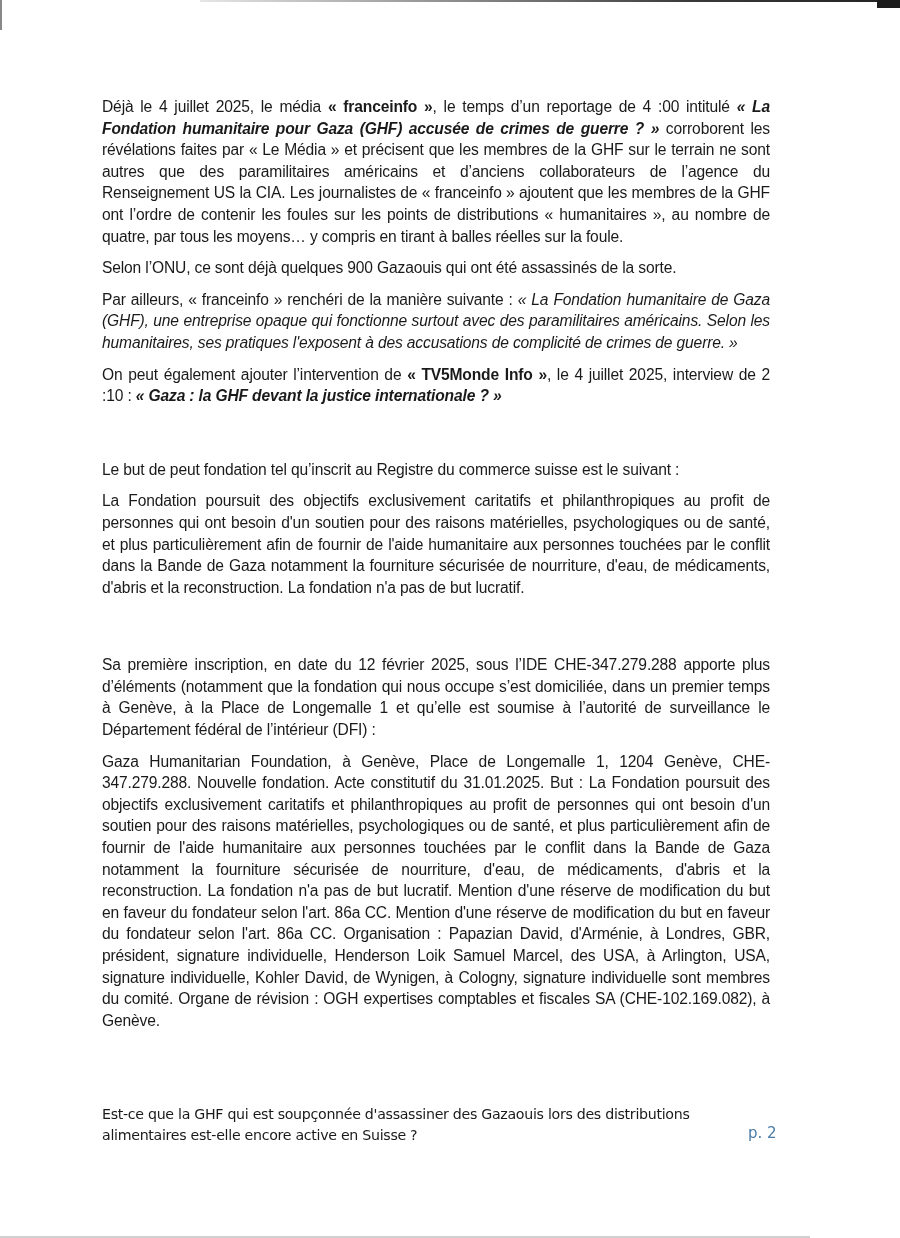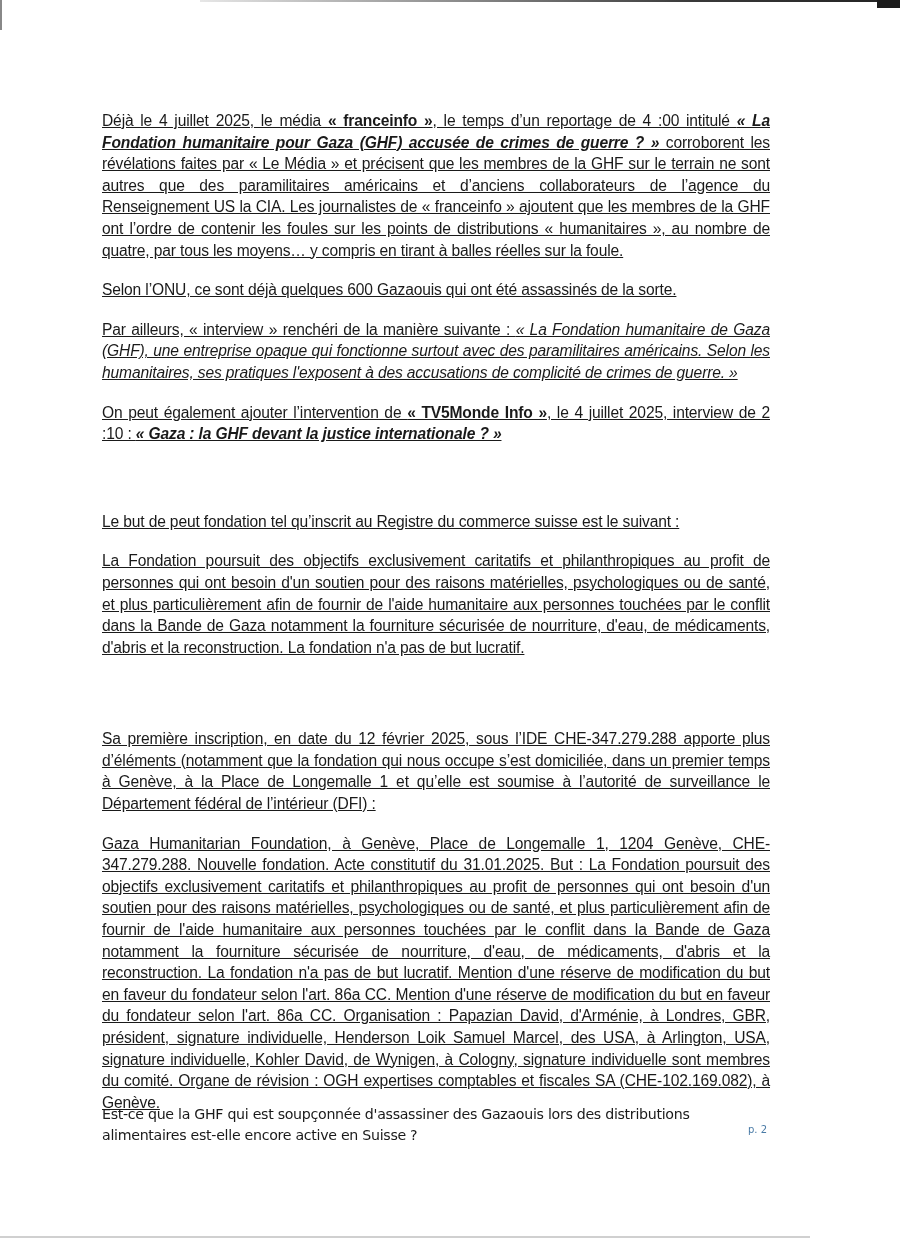--- a/index.html
+++ b/index.html
@@ -19,50 +19,50 @@
     position: absolute; left: 0; top: 0; width: 2px; height: 30px; background: #888;
   }
   .scan-bottom-edge {
     position: absolute; left: 0; right: 90px; bottom: 0; height: 2px; background: rgba(120,120,120,0.35);
   }
   .page {
     position: absolute; left: 102px; top: 92px; width: 668px;
     font-size: 15.6px; line-height: 21.6px; text-align: justify;
     letter-spacing: -0.15px;
   }
-  p { margin: 18px 0 10px 0; text-decoration: underline; }
+  p { margin: 4px 0 10px 0; }
   .b { font-weight: bold; }
   .bi { font-weight: bold; font-style: italic; }
   .i { font-style: italic; }
   .gap-lg { height: 38px; }
   .gap-xl { height: 42px; }
   .pagenum {
     position: absolute; left: 748px; top: 1124px;
-    font-family: "DejaVu Sans", sans-serif; font-size: 10px; color: #4a7ba6;
+    font-family: "DejaVu Sans", sans-serif; font-size: 15px; color: #4a7ba6;
   }
   .question {
     position: absolute; left: 102px; top: 1104px; width: 640px;
     font-family: "DejaVu Sans", sans-serif; font-size: 14.2px; line-height: 21px;
     color: #1a1a1a; letter-spacing: -0.3px;
   }
 </style>
 </head>
 <body>
 
 <div class="scan-top-edge"></div>
 <div class="scan-corner"></div>
 <div class="scan-left-edge"></div>
 <div class="scan-bottom-edge"></div>
 
 <div class="page">
   <p><span>Déjà le 4 juillet 2025, le média </span><span class="b">« franceinfo »</span><span>, le temps d’un reportage de 4 :00 intitulé </span><span class="bi">« La Fondation humanitaire pour Gaza (GHF) accusée de crimes de guerre ? »</span><span> corroborent les révélations faites par « Le Média » et précisent que les membres de la GHF sur le terrain ne sont autres que des paramilitaires américains et d’anciens collaborateurs de l’agence du Renseignement US la CIA. Les journalistes de « franceinfo » ajoutent que les membres de la GHF ont l’ordre de contenir les foules sur les points de distributions « humanitaires », au nombre de quatre, par tous les moyens… y compris en tirant à balles réelles sur la foule.</span></p>
 
-  <p>Selon l’ONU, ce sont déjà quelques 600 Gazaouis qui ont été assassinés de la sorte.</p>
+  <p>Selon l’ONU, ce sont déjà quelques 900 Gazaouis qui ont été assassinés de la sorte.</p>
 
-  <p><span>Par ailleurs, « interview » renchéri de la manière suivante : </span><span class="i">« La Fondation humanitaire de Gaza (GHF), une entreprise opaque qui fonctionne surtout avec des paramilitaires américains. Selon les humanitaires, ses pratiques l'exposent à des accusations de complicité de crimes de guerre. »</span></p>
+  <p><span>Par ailleurs, « franceinfo » renchéri de la manière suivante : </span><span class="i">« La Fondation humanitaire de Gaza (GHF), une entreprise opaque qui fonctionne surtout avec des paramilitaires américains. Selon les humanitaires, ses pratiques l'exposent à des accusations de complicité de crimes de guerre. »</span></p>
 
 
   <p><span>On peut également ajouter l’intervention de </span><span class="b">« TV5Monde Info »</span><span>, le 4 juillet 2025, interview de 2 :10 : </span><span class="bi">« Gaza : la GHF devant la justice internationale ? »</span></p>
 
   <div class="gap-lg"></div>
 
   <p>Le but de peut fondation tel qu’inscrit au Registre du commerce suisse est le suivant :</p>
 
   <p>La Fondation poursuit des objectifs exclusivement caritatifs et philanthropiques au profit de personnes qui ont besoin d'un soutien pour des raisons matérielles, psychologiques ou de santé, et plus particulièrement afin de fournir de l'aide humanitaire aux personnes touchées par le conflit dans la Bande de Gaza notamment la fourniture sécurisée de nourriture, d'eau, de médicaments, d'abris et la reconstruction. La fondation n'a pas de but lucratif.</p>
 

